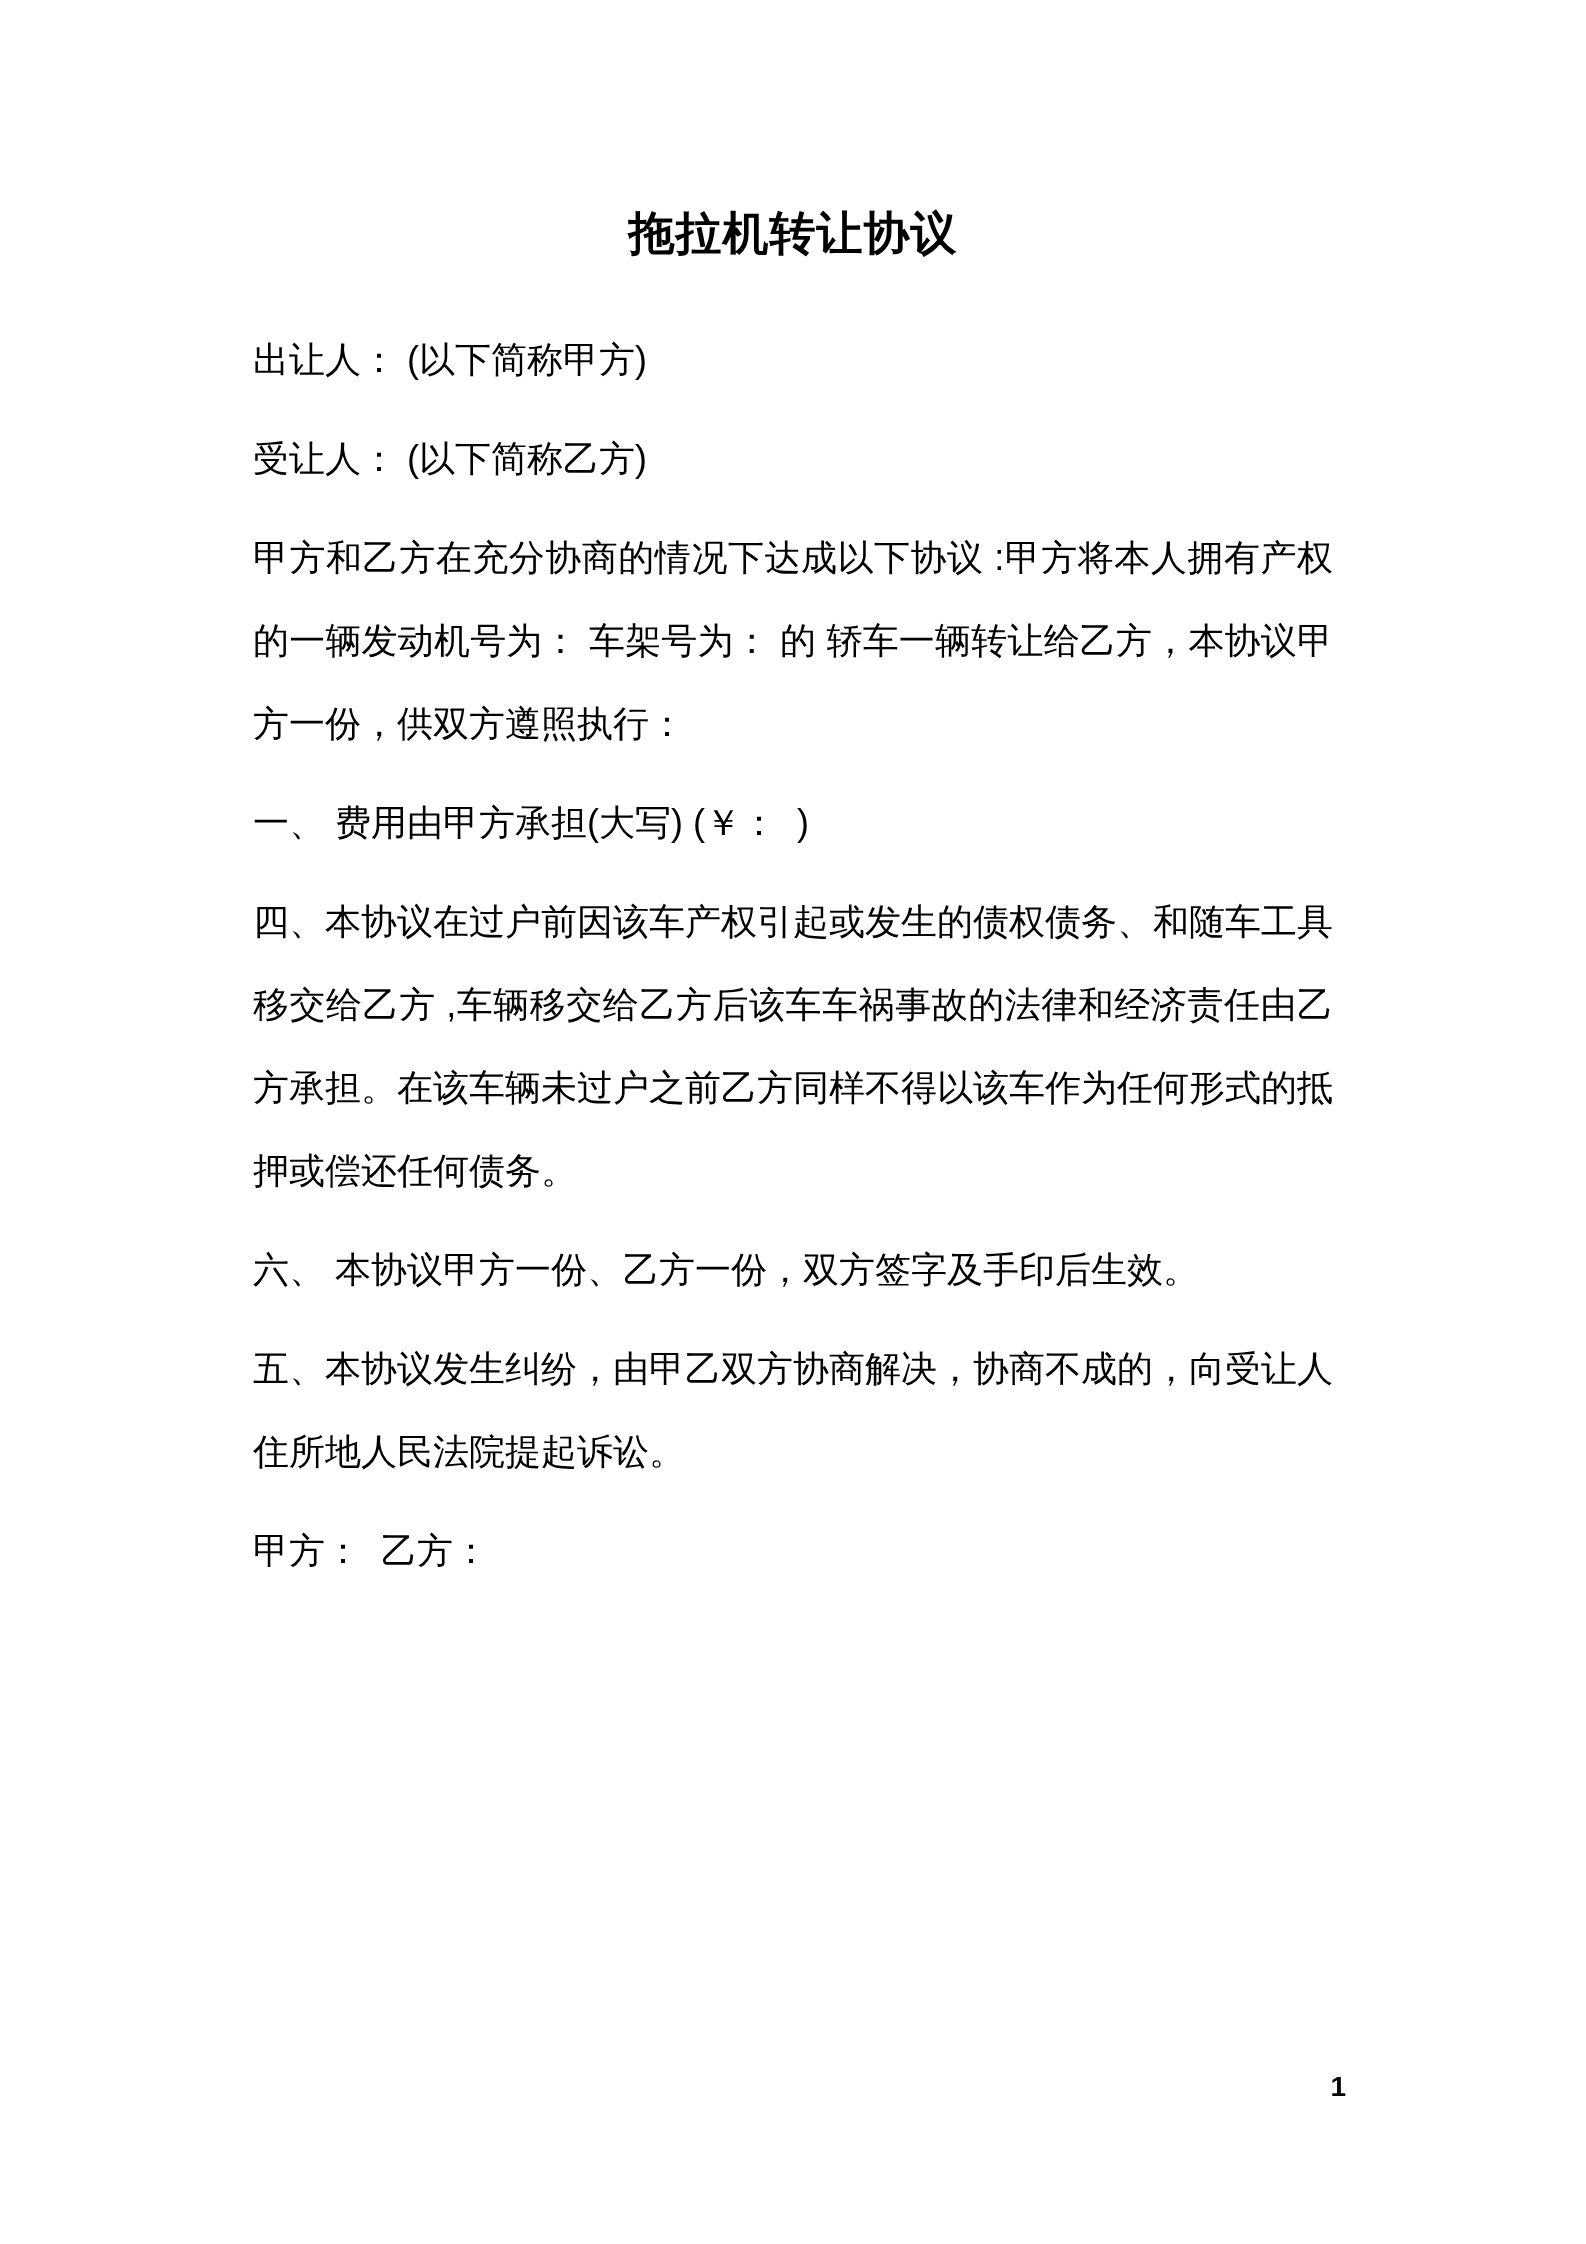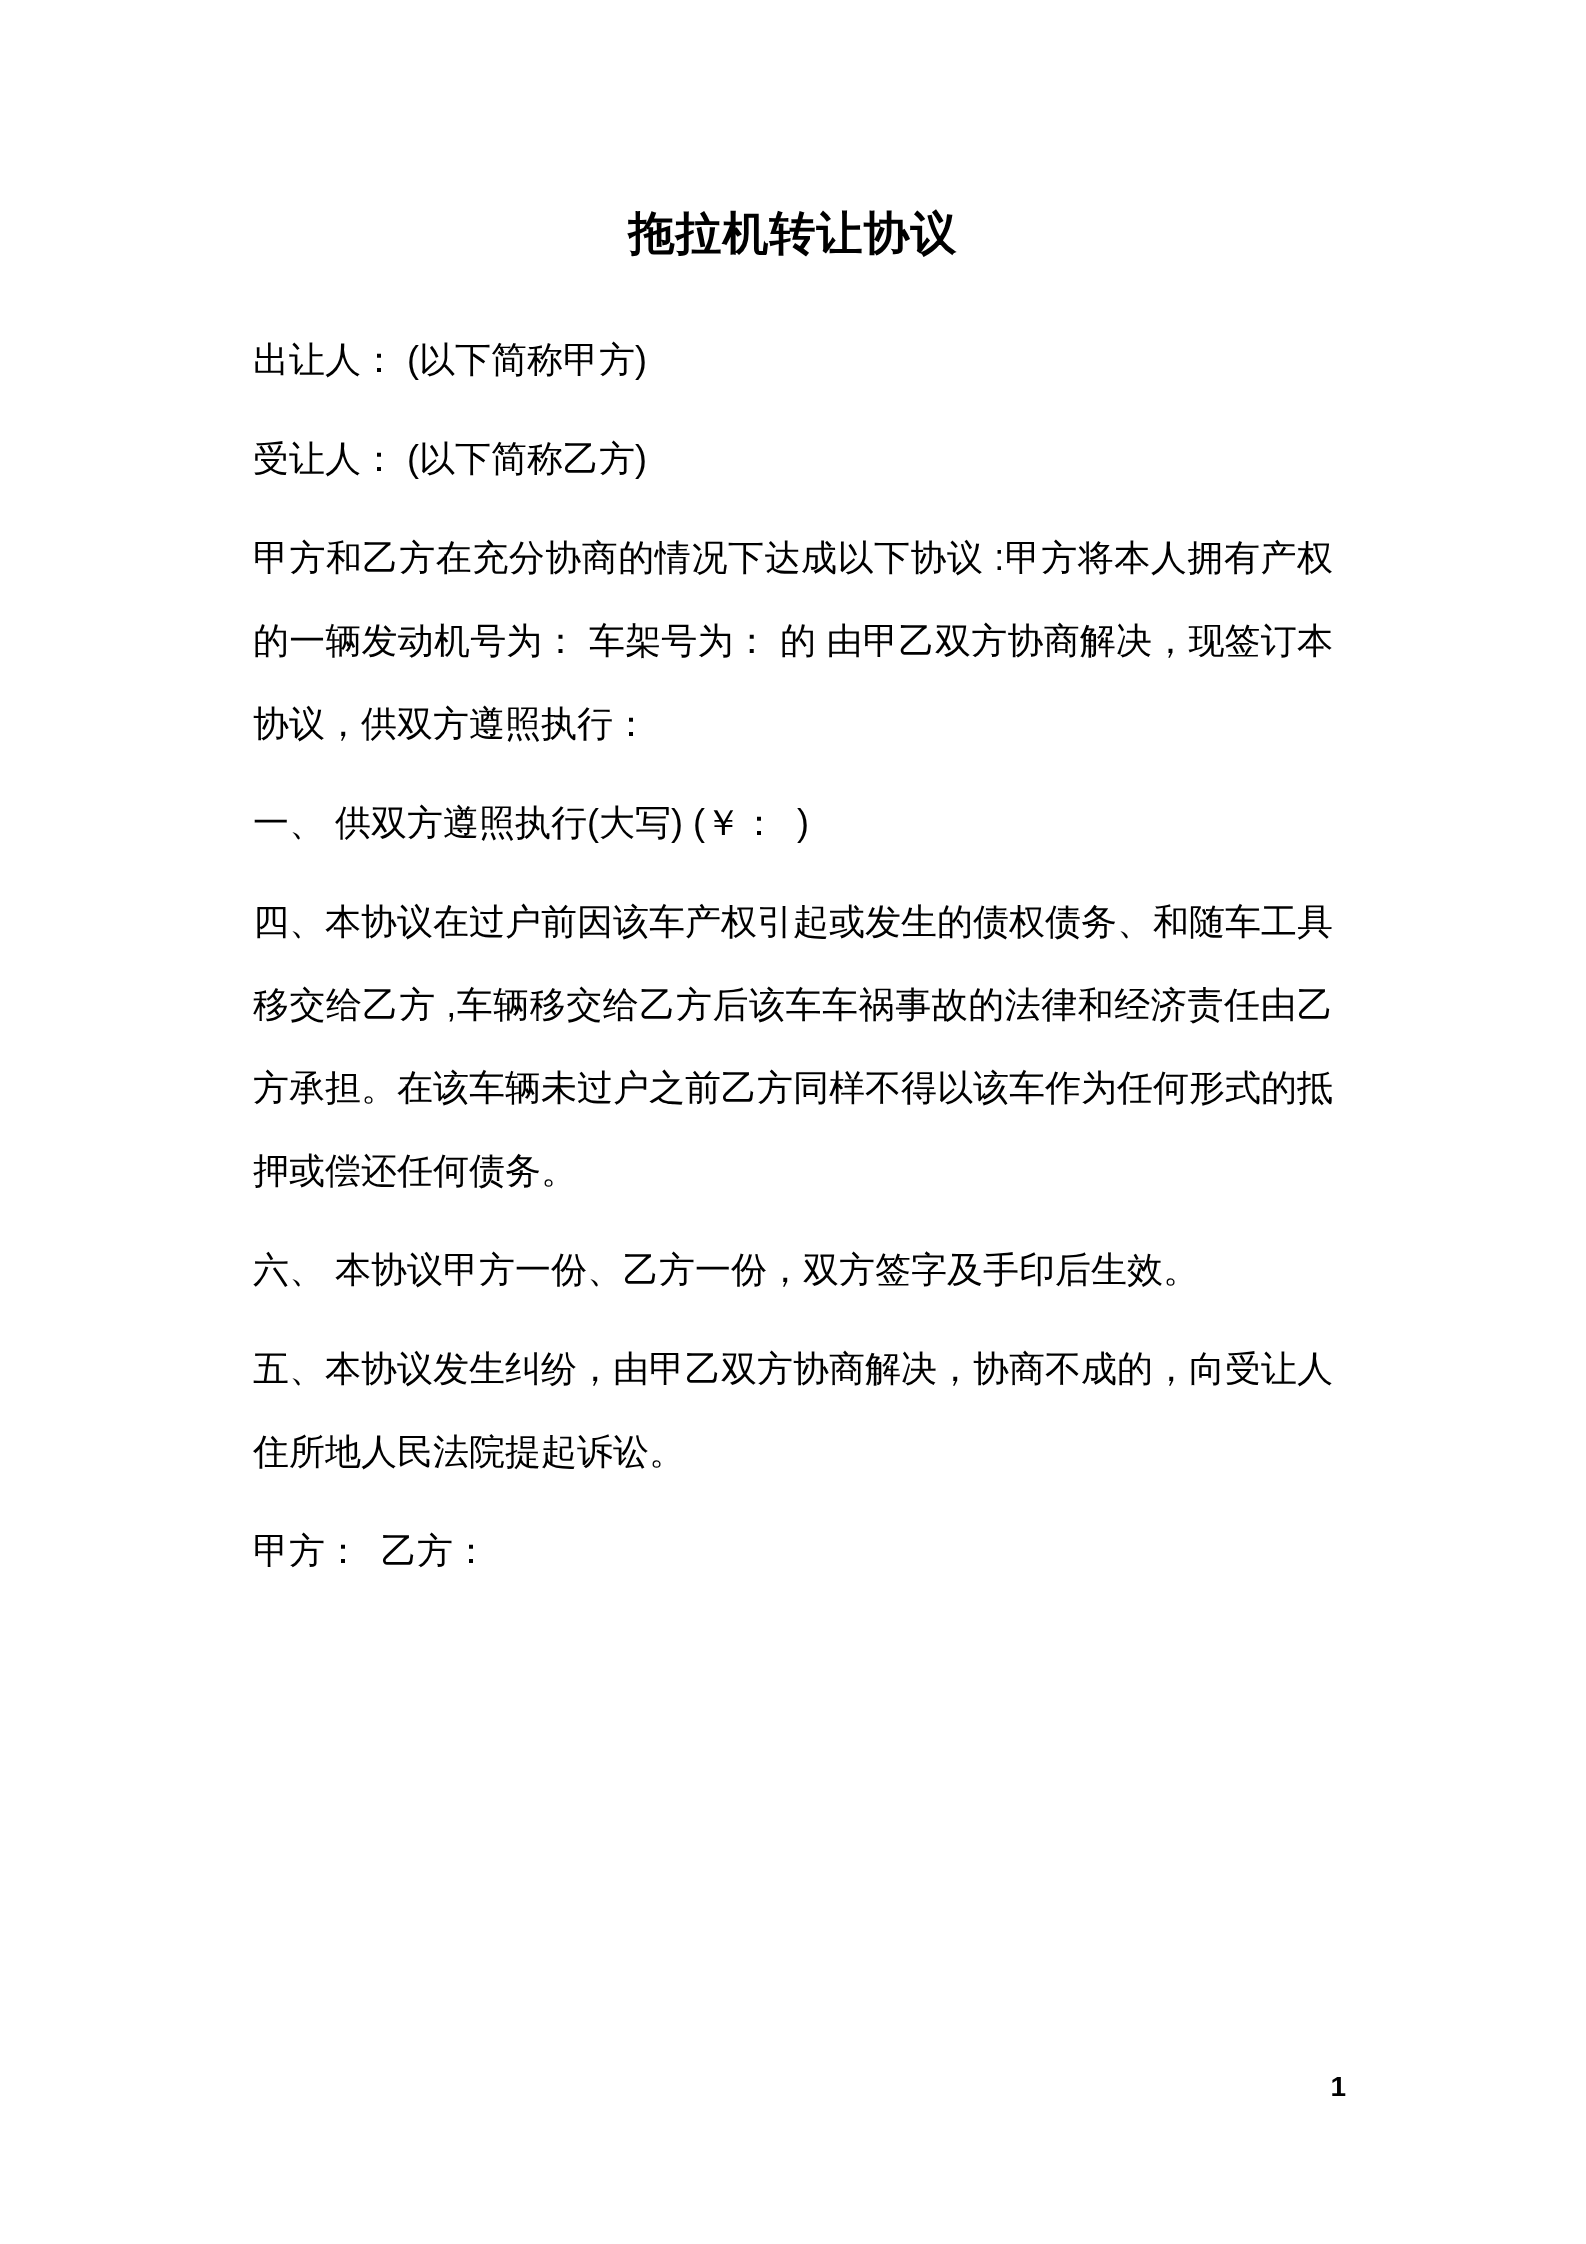--- a/index.html
+++ b/index.html
@@ -47,22 +47,22 @@
 </style>
 </head>
 <body>
 
 <div class="page">
   <h1 class="title">拖拉机转让协议</h1>
 
   <div class="doc-body">
     <p>出让人： (以下简称甲方)</p>
     <p>受让人： (以下简称乙方)</p>
-    <p>甲方和乙方在充分协商的情况下达成以下协议 :甲方将本人拥有产权的一辆发动机号为： 车架号为： 的 由甲乙双方协商解决，现签订本协议，供双方遵照执行：</p>
-    <p>一、 供双方遵照执行(大写) (￥：  )</p>
+    <p>甲方和乙方在充分协商的情况下达成以下协议 :甲方将本人拥有产权的一辆发动机号为： 车架号为： 的 轿车一辆转让给乙方，本协议甲方一份，供双方遵照执行：</p>
+    <p>一、 费用由甲方承担(大写) (￥：  )</p>
     <p>四、本协议在过户前因该车产权引起或发生的债权债务、和随车工具移交给乙方 ,车辆移交给乙方后该车车祸事故的法律和经济责任由乙方承担。在该车辆未过户之前乙方同样不得以该车作为任何形式的抵押或偿还任何债务。</p>
     <p>六、 本协议甲方一份、乙方一份，双方签字及手印后生效。</p>
     <p>五、本协议发生纠纷，由甲乙双方协商解决，协商不成的，向受让人住所地人民法院提起诉讼。</p>
     <p>甲方：  乙方：</p>
   </div>
 
   <div class="page-number">1</div>
 </div>
 
 </body></html>

